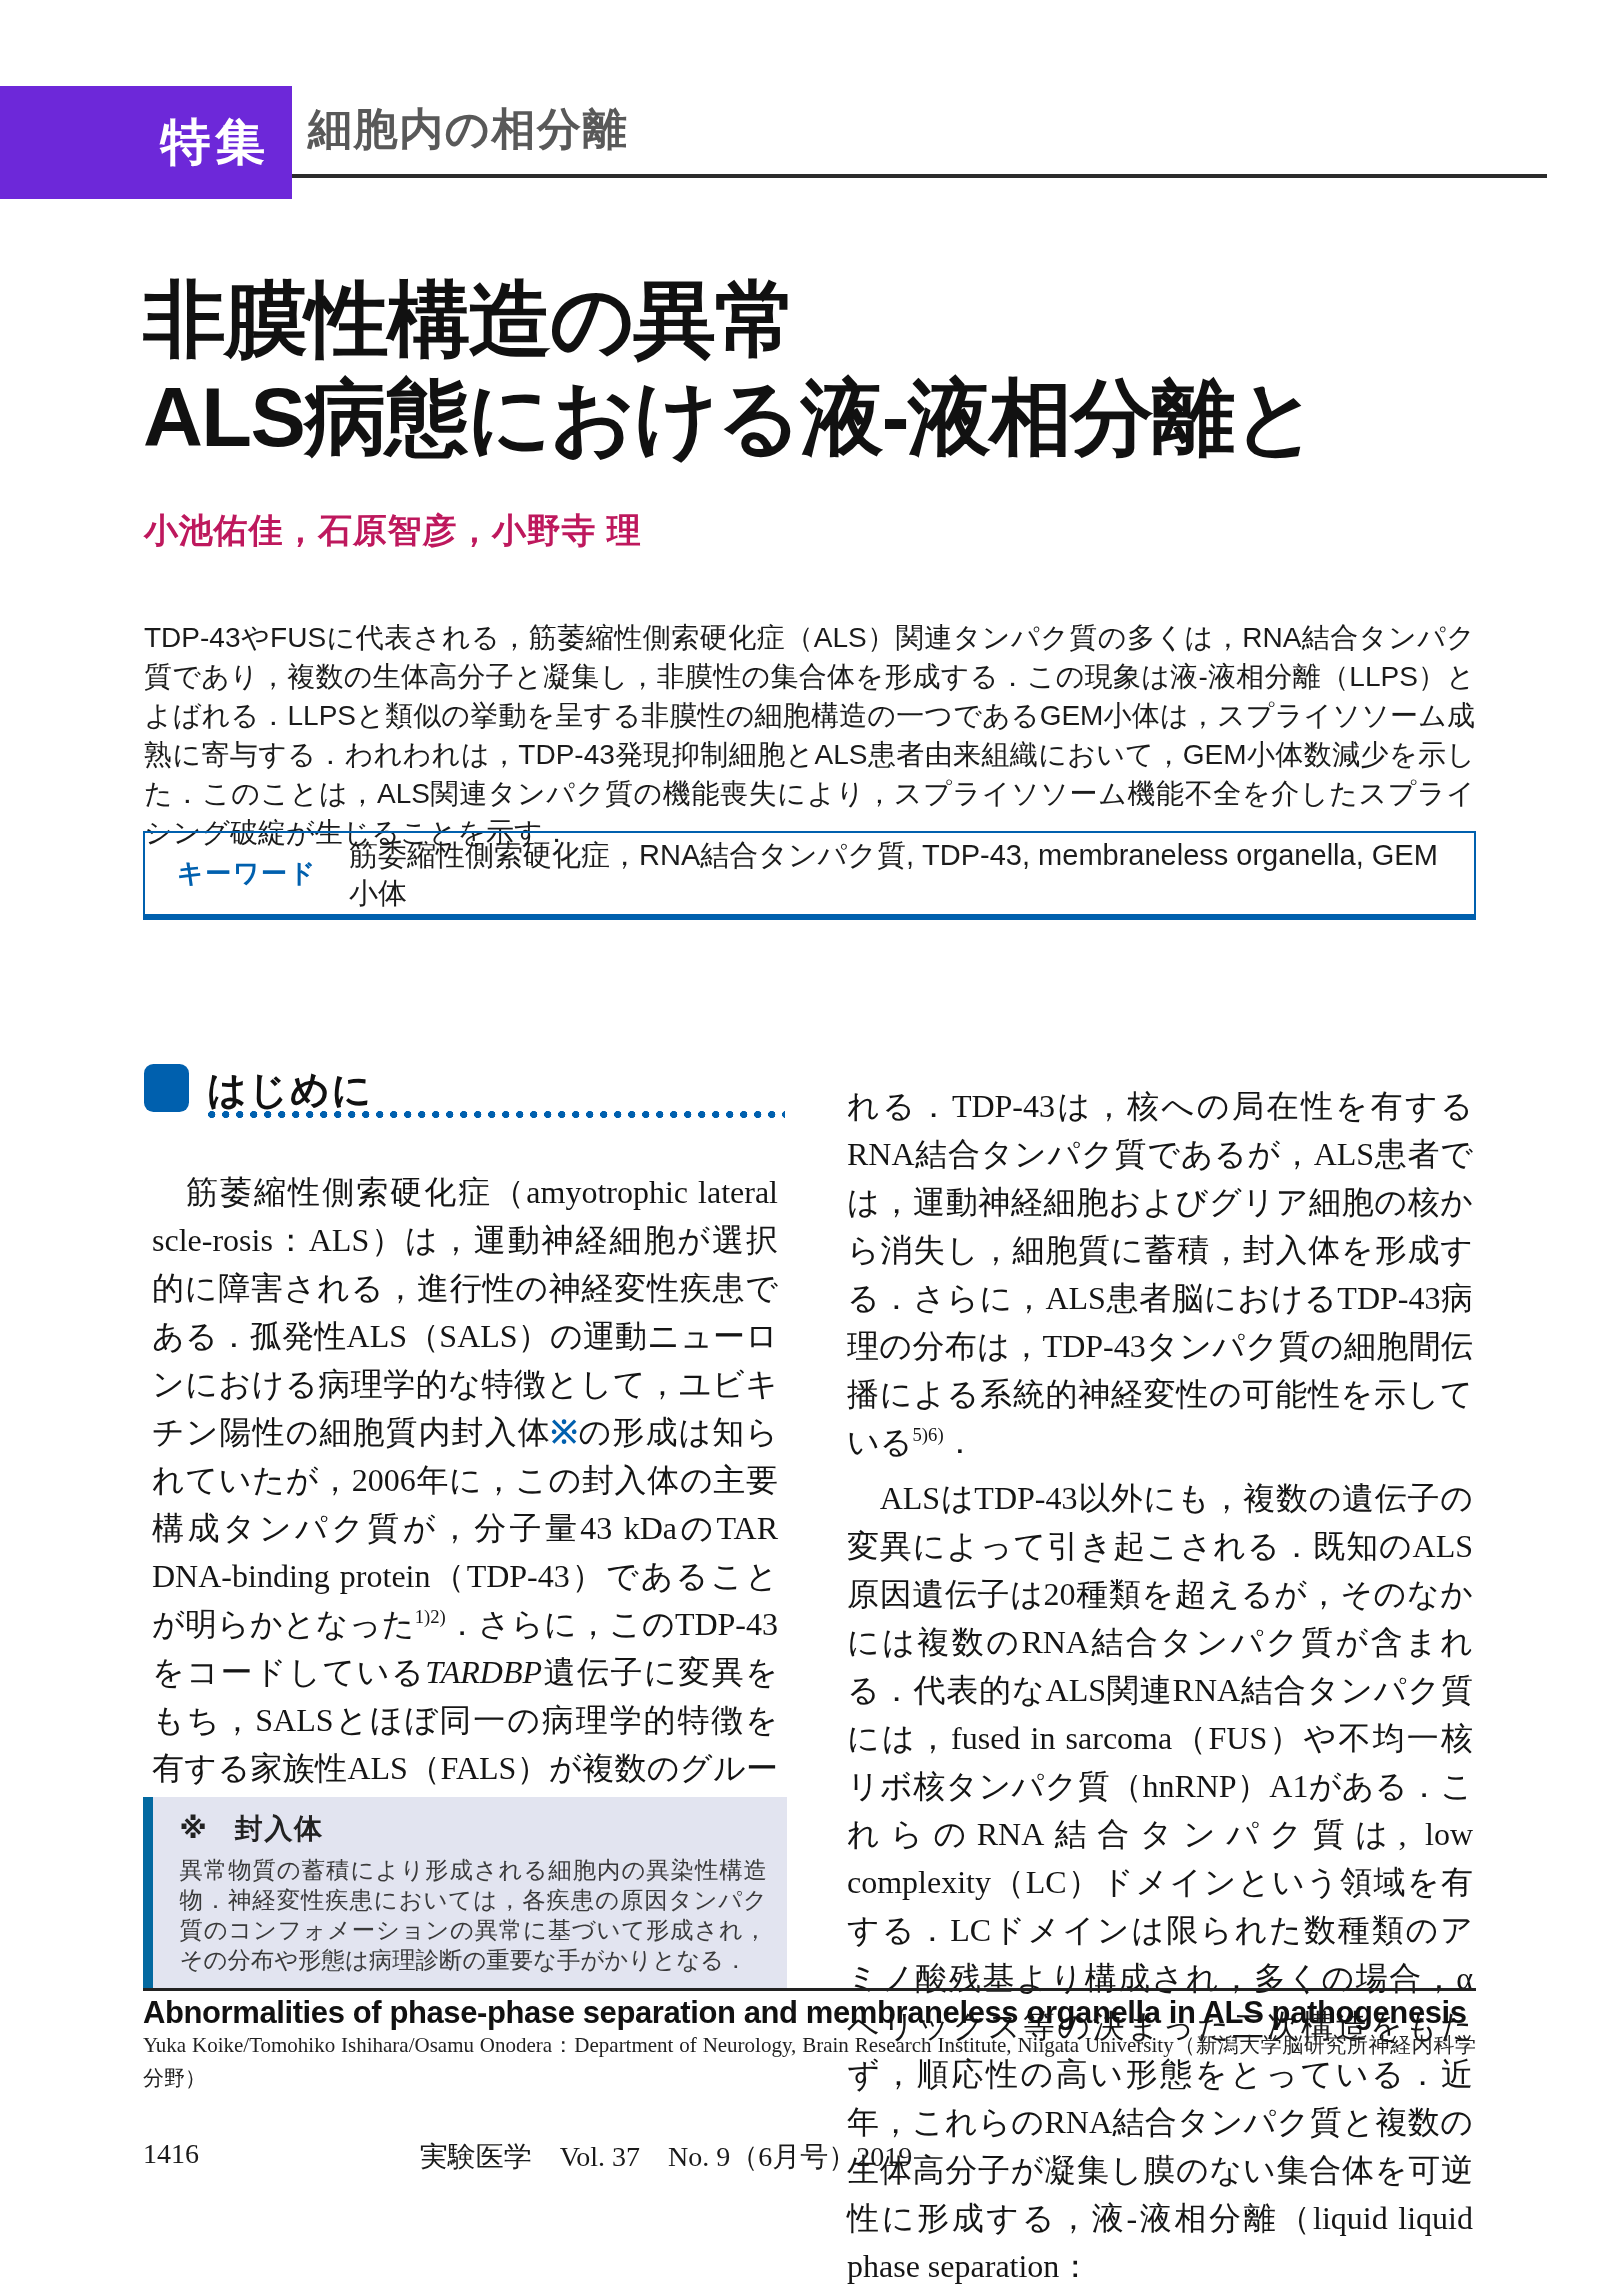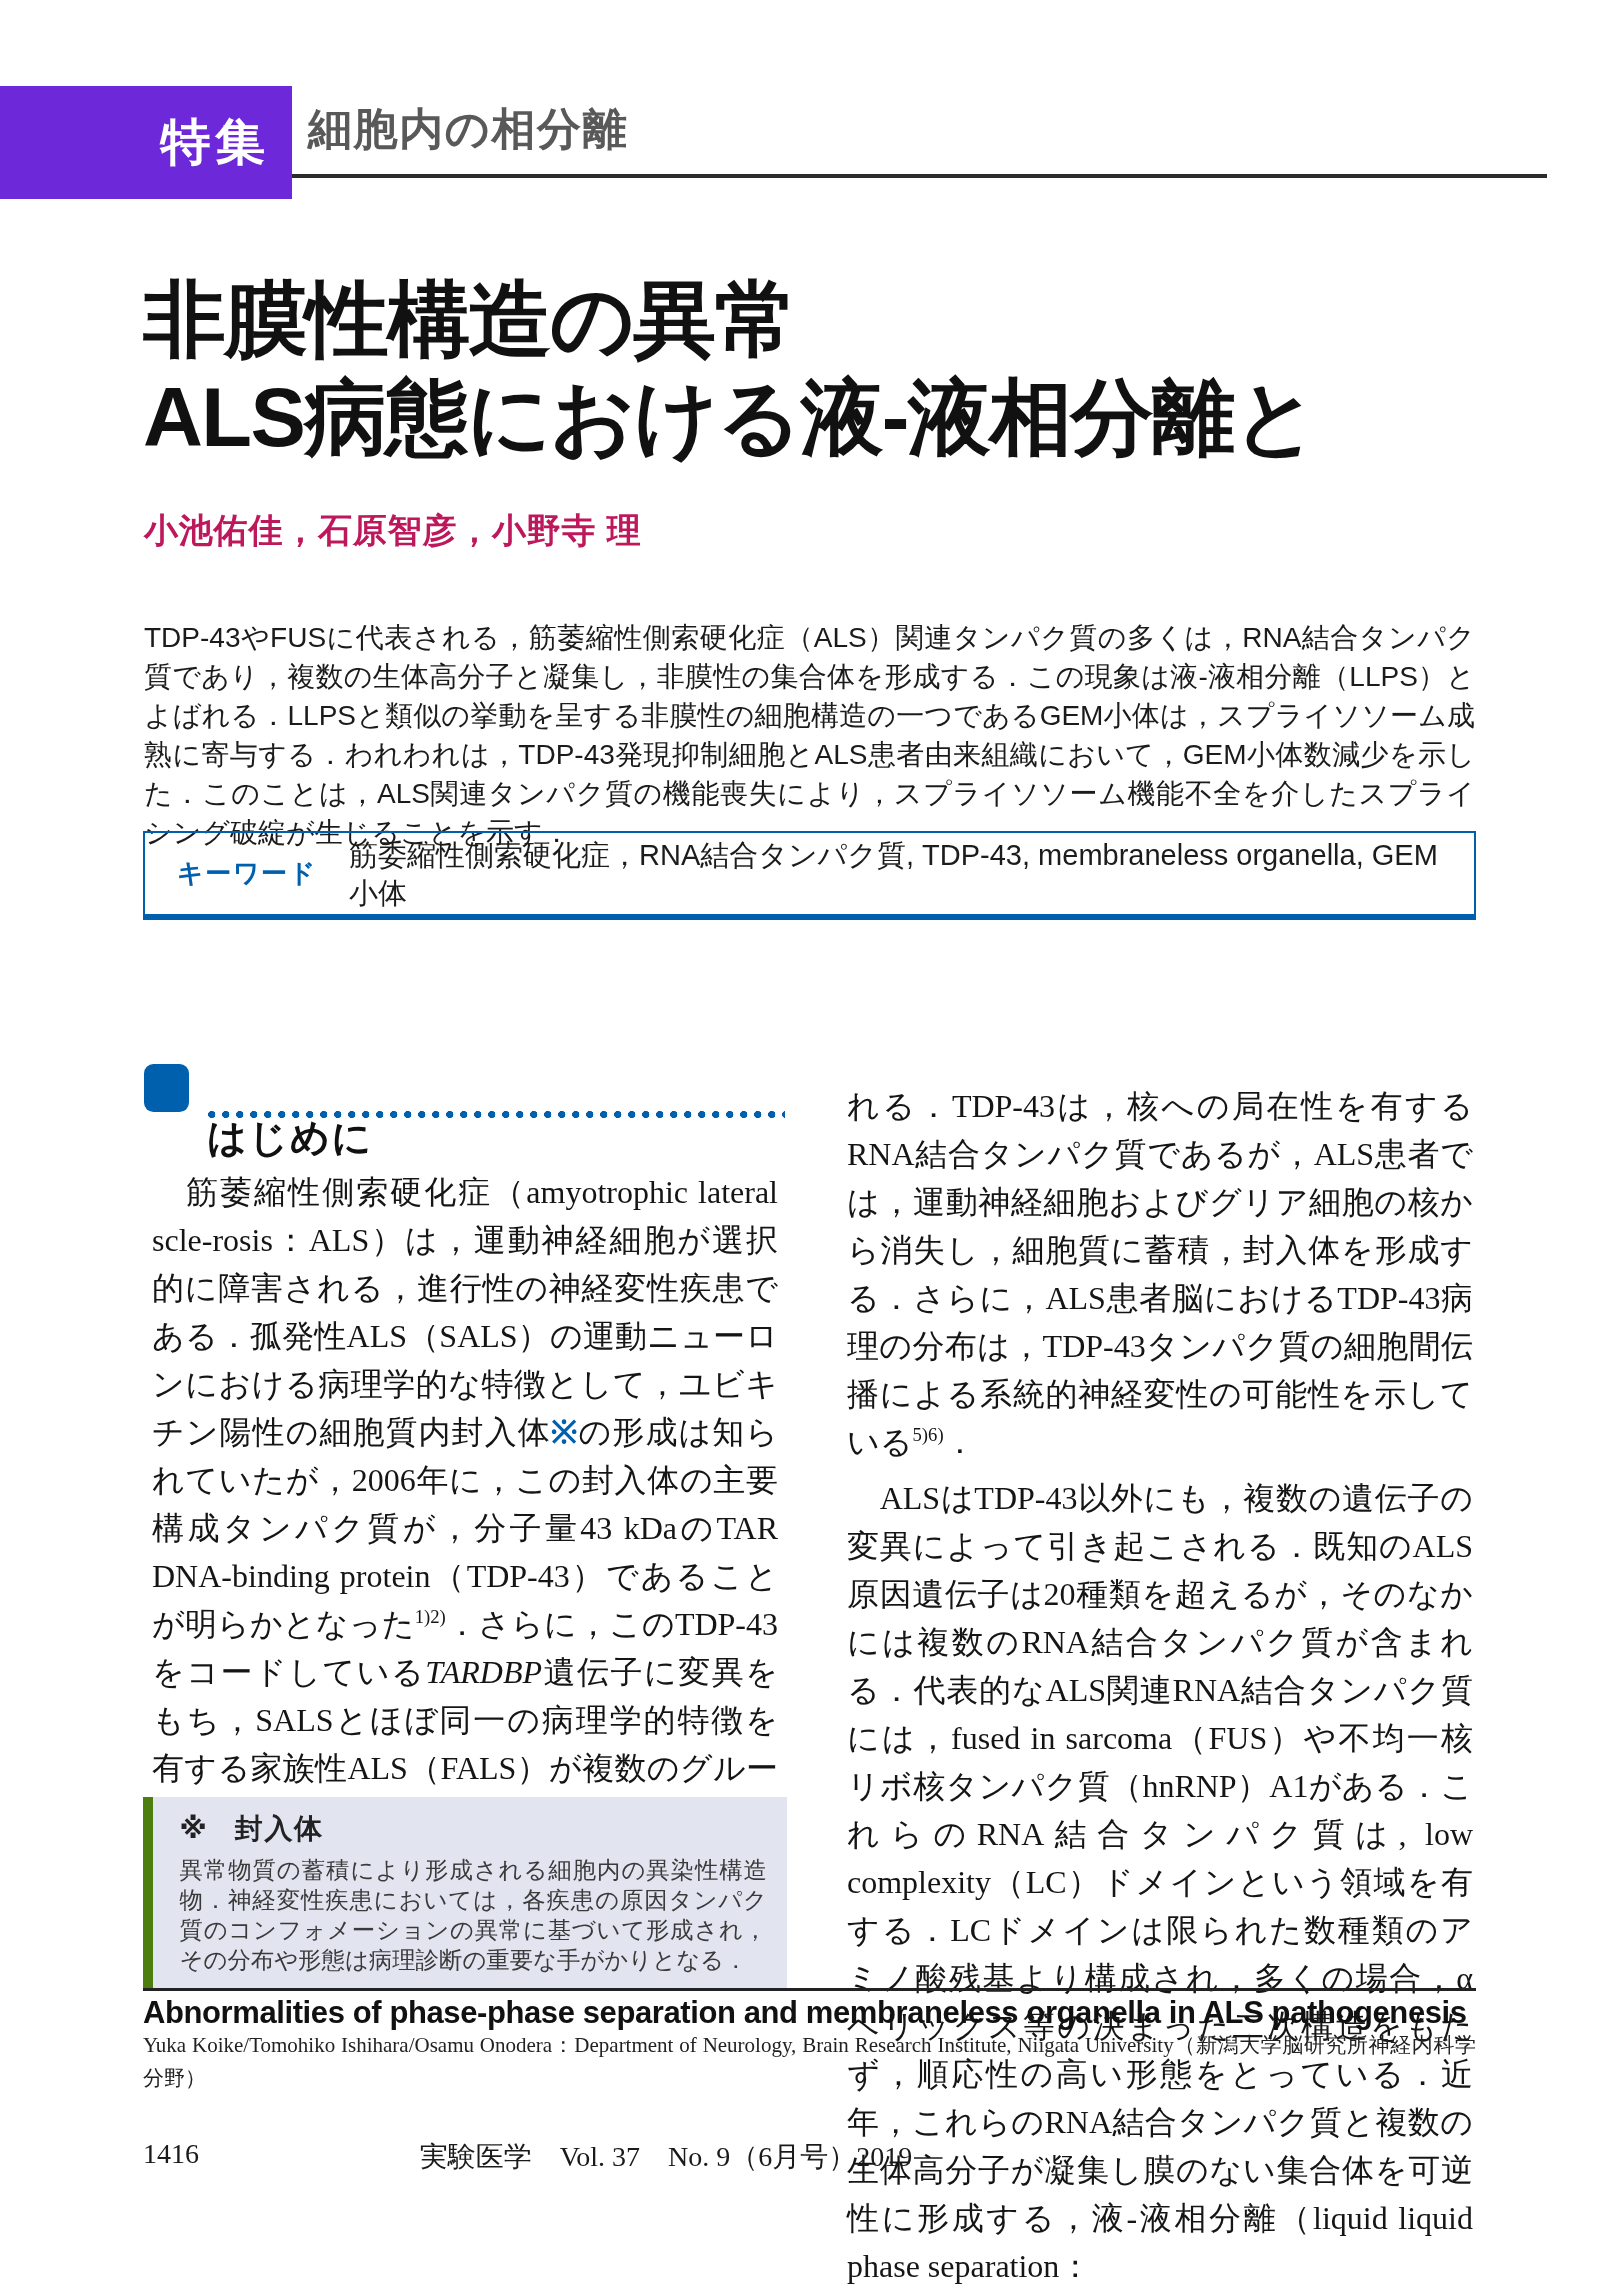--- a/index.html
+++ b/index.html
@@ -24,38 +24,38 @@
             font-weight:500;color:#1b1b1b;text-align:justify;margin:0;}
 
   
   .kw-box{position:absolute;left:143px;top:831px;width:1333px;height:89px;box-sizing:border-box;
           border:2.3px solid #0060ae;border-bottom-width:6.2px;display:flex;align-items:center;}
   .kw-label{width:204px;text-align:center;color:#0060ae;font-size:26px;font-weight:800;letter-spacing:1.6px;flex:none;}
   .kw-text{font-size:29px;line-height:38px;font-weight:500;color:#1c1c1c;padding-right:12px;}
 
   
   .sec-square{position:absolute;left:144px;top:1064px;width:45px;height:48px;background:#0060ae;border-radius:9.4px;}
-  .sec-heading{position:absolute;left:207px;top:1063px;font-size:39px;font-weight:800;color:#111;letter-spacing:1.6px;margin-top:48px;}
+  .sec-heading{position:absolute;left:207px;top:1063px;font-size:39px;font-weight:800;color:#111;letter-spacing:1.6px;}
   .sec-dots{position:absolute;left:207px;top:1110px;width:578px;height:9.4px;
             background-image:radial-gradient(circle at 4.7px 4.7px,#0060ae 3.5px,rgba(0,0,0,0) 3.9px);
             background-size:14px 9.4px;background-repeat:repeat-x;}
 
   
   .col{position:absolute;width:642px;font-family:"Liberation Serif","DejaVu Serif",serif;
        font-size:32px;line-height:48px;color:#151515;text-align:justify;}
   .col p{margin:8px;}
   .col-left{left:144px;top:1160px;}
   .col-right{left:839px;top:1074px;}
   .ref-mark{color:#0060ae;font-weight:700;}
   sup.refnum{font-size:18.7px;line-height:0;vertical-align:super;}
   .gene{font-style:italic;}
 
   
   .note-box{position:absolute;left:143px;top:1797px;width:644px;box-sizing:border-box;background:#e2e4f0;
-            border-left:10px solid #4d7c0f;padding:12.5px 20px 14px 26.5px;}
+            border-left:10px solid #0369a1;padding:12.5px 20px 14px 26.5px;}
   .note-title{font-size:28px;font-weight:700;color:#222;margin-bottom:7.8px;letter-spacing:1.6px;}
   .note-title .note-marker{margin-right:26.5px;}
   .note-text{font-size:23.4px;line-height:30px;color:#3a3a3a;text-align:justify;margin:0;}
 
   
   .footer-rule{position:absolute;left:143px;top:1988px;width:1333px;height:3.1px;background:#222;}
   .en-title{position:absolute;left:143px;top:1995px;width:1333px;font-size:31px;font-weight:700;color:#111;letter-spacing:-0.4px;}
   .en-authors{position:absolute;left:143px;top:2029px;width:1333px;font-family:Liberation Serif, serif;
               font-size:21px;line-height:33px;color:#222;text-align:justify;margin:0;}
   .page-num{position:absolute;left:143px;top:2138px;font-family:"Liberation Serif","DejaVu Serif",serif;font-size:28px;color:#1a1a1a;}

